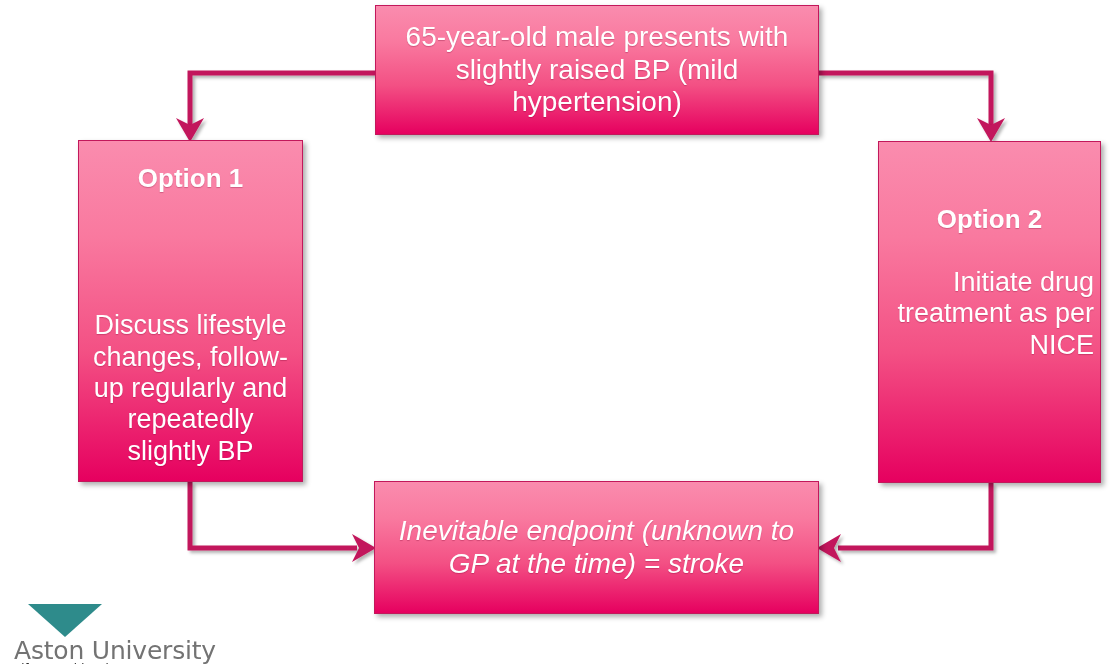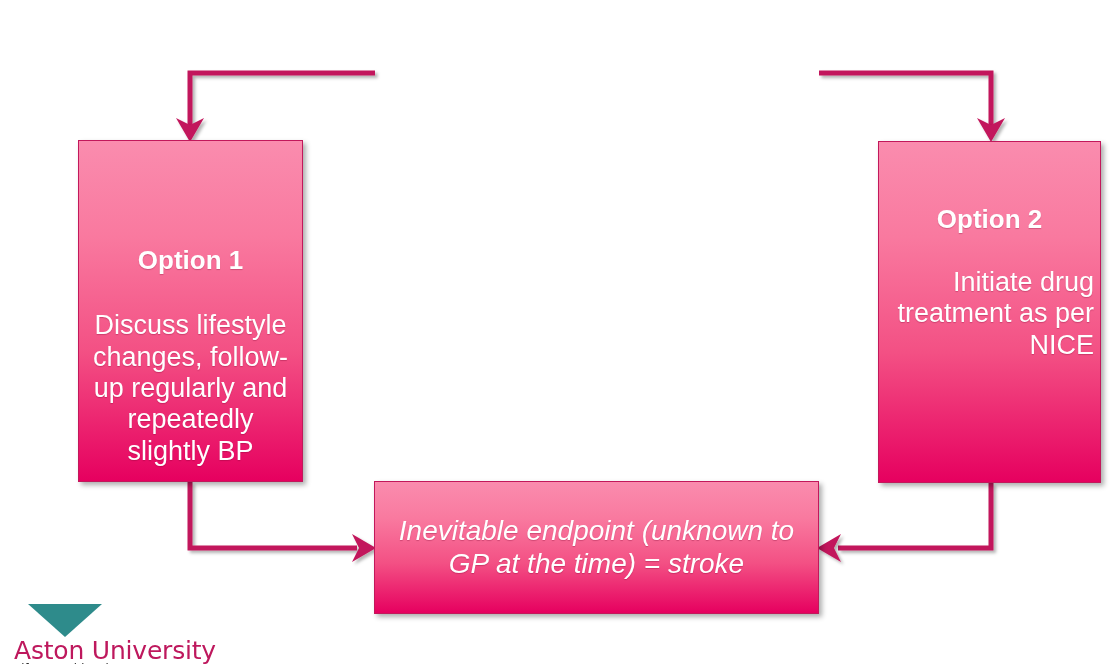--- a/index.html
+++ b/index.html
@@ -52,21 +52,21 @@
   }
   #box-top .box-text { font-size: 28px; }
 
   
   #box-option1 {
     left: 78px;
     top: 140px;
     width: 225px;
     height: 342px;
     padding: 10px 6px 14px 6px;
-    justify-content: flex-end;
+    justify-content: space-between;
   }
   #box-option1 .box-heading {
     font-size: 26px;
     font-weight: bold;
     margin-top: 12px;
     text-shadow: 0 1px 1px rgba(120,0,45,0.30);
   }
   #box-option1 .box-text {
     font-size: 27px;
     margin-top: 34px;
@@ -133,21 +133,21 @@
     border-left: 37px solid transparent;
     border-right: 37px solid transparent;
     border-top: 33px solid #2E8B8B;
   }
   #aston-logo .logo-wordmark {
     position: absolute;
     left: 0;
     top: 32px;
     font-family: "DejaVu Sans", sans-serif;
     font-size: 25px;
-    color: #be185d;
+    color: #737373;
     letter-spacing: -0.2px;
     white-space: nowrap;
   }
   #aston-logo .logo-tagline {
     position: absolute;
     left: 1px;
     top: 58px;
     font-family: "DejaVu Sans", sans-serif;
     font-size: 11.5px;
     color: #1C1C1C;
@@ -183,20 +183,23 @@
       <polygon points="190,142 176,118 190,125 204,118"></polygon>
 
       <polygon points="991,142 977,118 991,125 1005,118"></polygon>
 
       <polygon points="376,548 352,534 359,548 352,562"></polygon>
 
       <polygon points="817,548 841,534 834,548 841,562"></polygon>
     </g>
   </svg>
 
+  <div class="flow-box" id="box-top">
+    <span class="box-text">65-year-old male presents with slightly raised BP (mild hypertension)</span>
+  </div>
 
   <div class="flow-box" id="box-option1">
     <span class="box-heading">Option 1</span>
     <span class="box-text">Discuss lifestyle changes, follow-up regularly and repeatedly slightly BP</span>
   </div>
 
   <div class="flow-box" id="box-option2">
     <span class="box-heading">Option 2</span>
     <span class="box-text">Initiate drug treatment as per NICE</span>
   </div>

